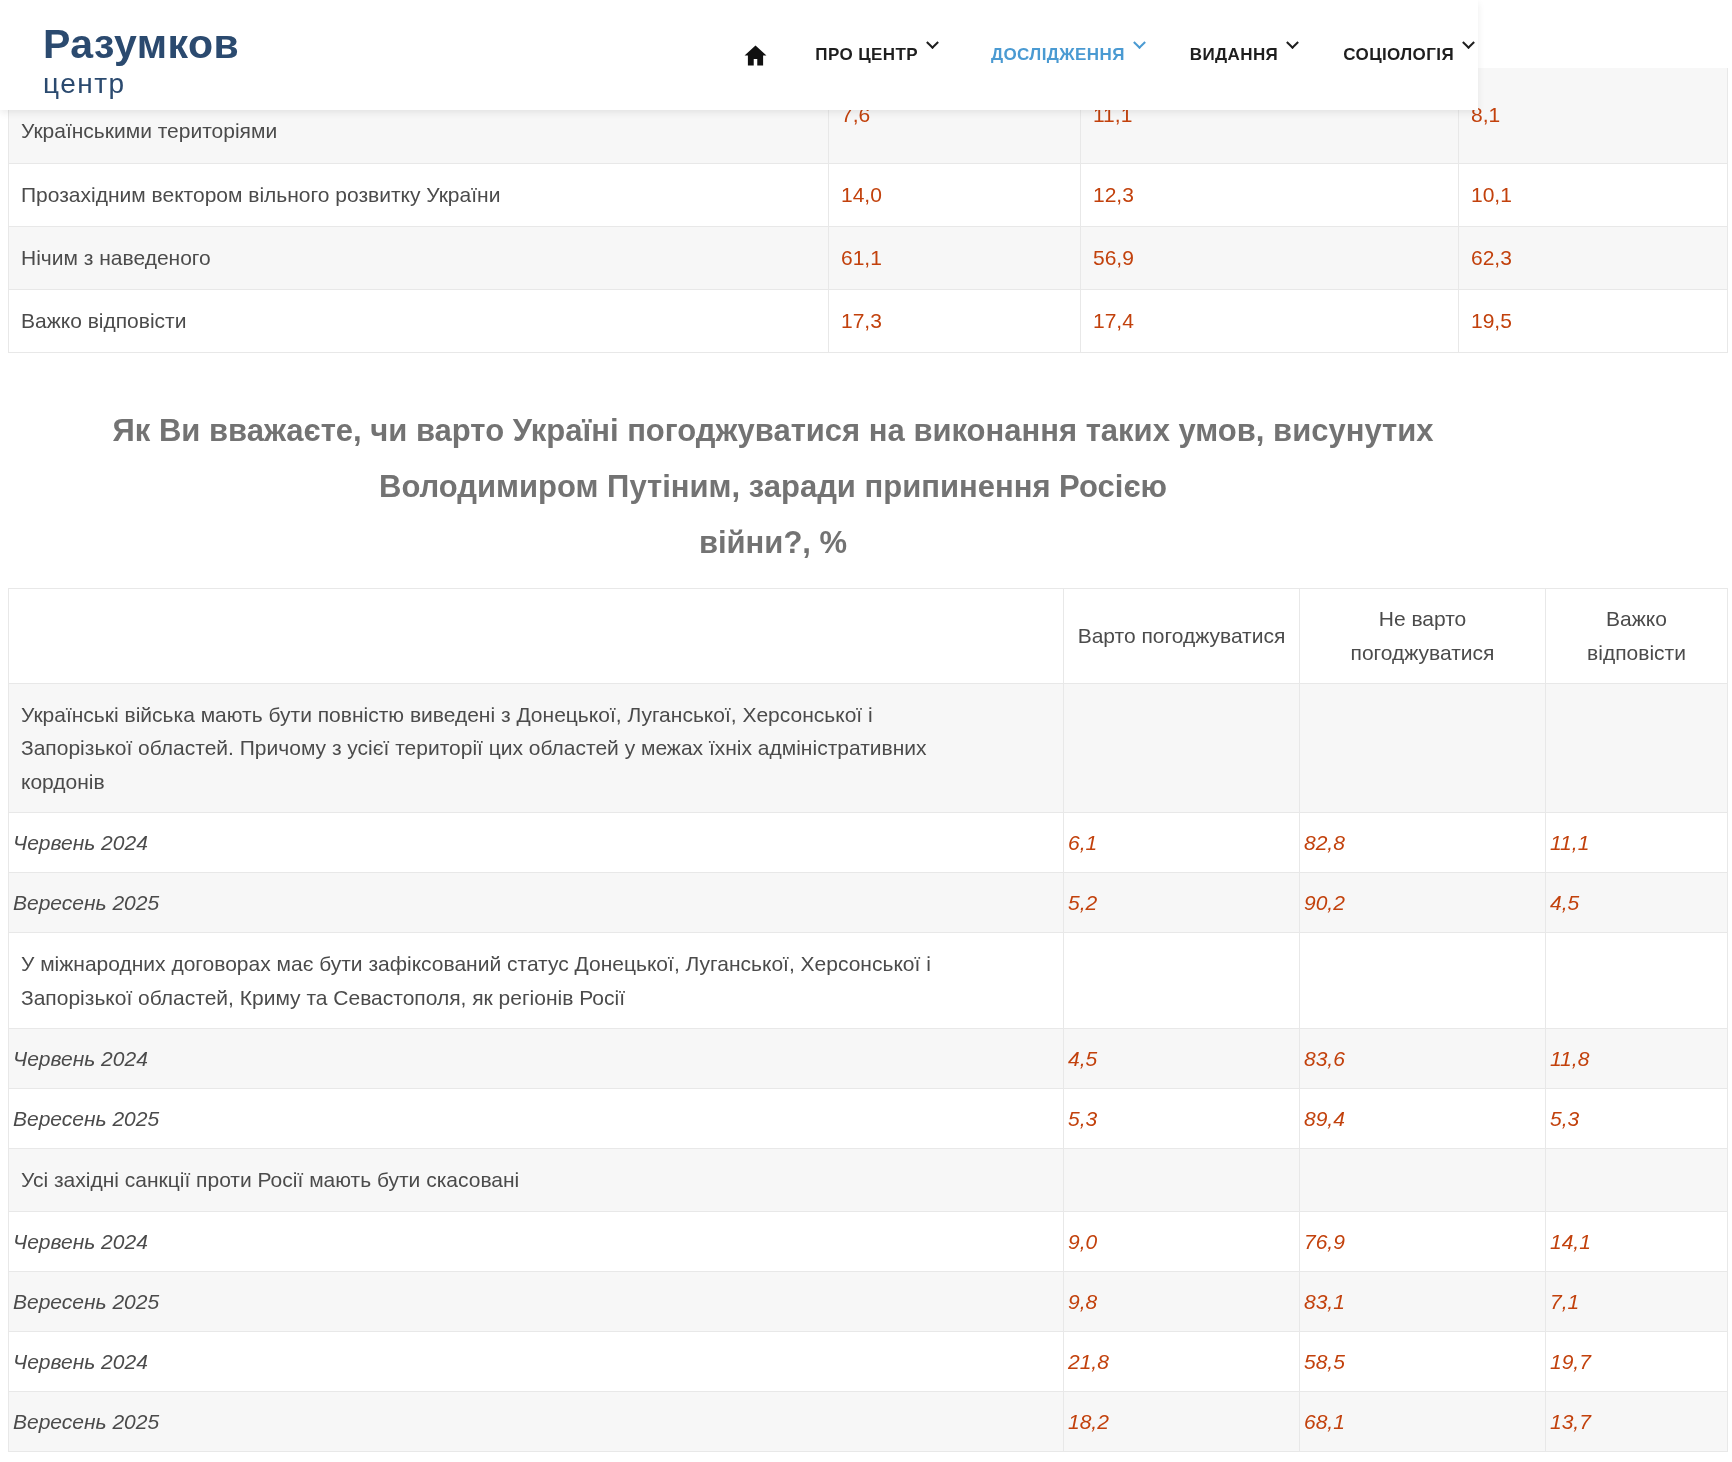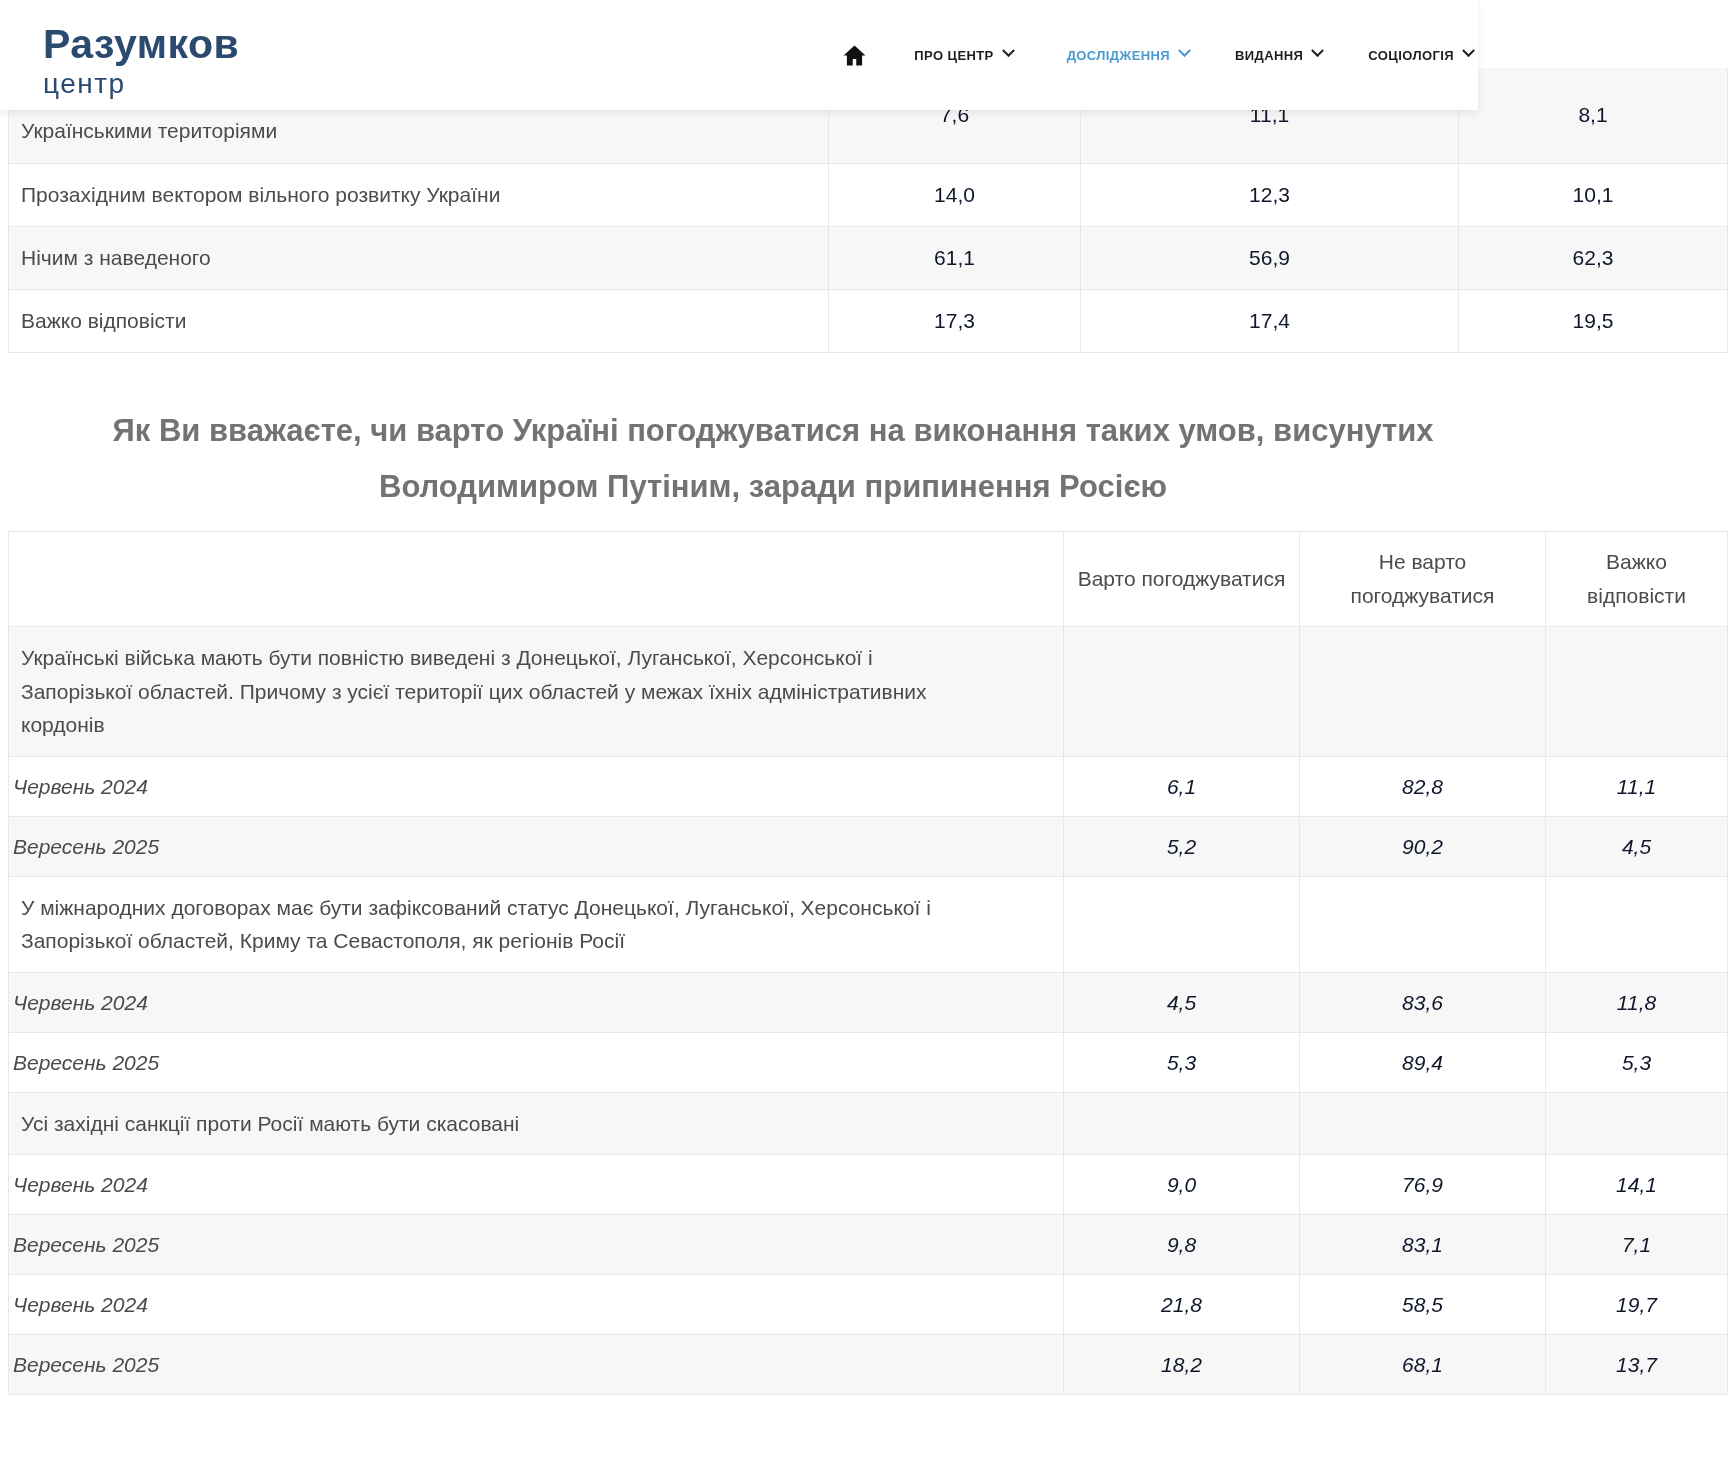--- a/index.html
+++ b/index.html
@@ -14,41 +14,41 @@
   }
   .logo{ position:absolute; left:43px; top:24px; line-height:1; cursor:pointer; }
   .logo-main{ font-size:41px; font-weight:700; color:#2b4a6f; letter-spacing:.5px; display:block; }
   .logo-sub{ font-size:28px; font-weight:400; color:#2b4a6f; letter-spacing:1.5px; display:block; margin-top:5px; }
 
   .main-nav{
     position:absolute; right:5px; top:0; height:110px;
     display:flex; align-items:center; gap:46px;
   }
   .nav-item{
-    display:flex; align-items:center; gap:10px;
-    font-size:13px; font-weight:600; letter-spacing:.4px;
+    display:flex; gap:10px;
+    font-size:17px; font-weight:600; letter-spacing:.4px;
     color:#1e1e1e; text-transform:uppercase; cursor:pointer; white-space:nowrap;
   }
   .nav-item.active{ color:#4a9ad2;margin-left:8px; }
   .chev{
     width:9px; height:9px; flex:0 0 auto;
     border-right:2px solid currentColor; border-bottom:2px solid currentColor;
     transform:rotate(45deg) translate(-2px,-2px); margin-top:-4px;
   }
   .home-btn{ display:flex; align-items:center; cursor:pointer; }
   .home-btn svg{ display:block; }
 
   
   .page{ padding:110px 0 0 8px; }
 
   table{ border-collapse:collapse; table-layout:fixed; width:1719px; }
   td,th{ border:1px solid #e8e8e8; font-size:21px; font-weight:400; }
   tbody tr:nth-child(odd) td{ background:#f7f7f7; }
   tbody tr:nth-child(even) td{ background:#ffffff; }
-  .num{ text-align:center; color:#0f172a; }
+  .num{ color:#c2410c; }
   .lbl{ text-align:left; color:#4b4b4b; }
 
   
   .table1{ margin-top:-42px; }
   .table1 td{ padding:19px 12px; line-height:24px; }
   .table1 tr.partial td{ border-top:none; height:95px; vertical-align:middle; }
   .table1 tr.partial td.lbl{ padding:45px 12px 20px 12px; vertical-align:bottom; }
 
   
   .question-title{
@@ -130,20 +130,21 @@
         <td class="lbl">Важко відповісти</td>
         <td class="num">17,3</td>
         <td class="num">17,4</td>
         <td class="num">19,5</td>
       </tr>
     </tbody>
   </table>
 
   <div class="question-title">
     <div>Як Ви вважаєте, чи варто Україні погоджуватися на виконання таких умов, висунутих Володимиром Путіним, заради припинення Росією</div>
+    <div>війни?, %</div>
   </div>
 
   <table class="table2">
     <colgroup>
         <col style="width:1055px">
         <col style="width:236px">
         <col style="width:246px">
         <col style="width:182px">
       </colgroup>
     <thead>

